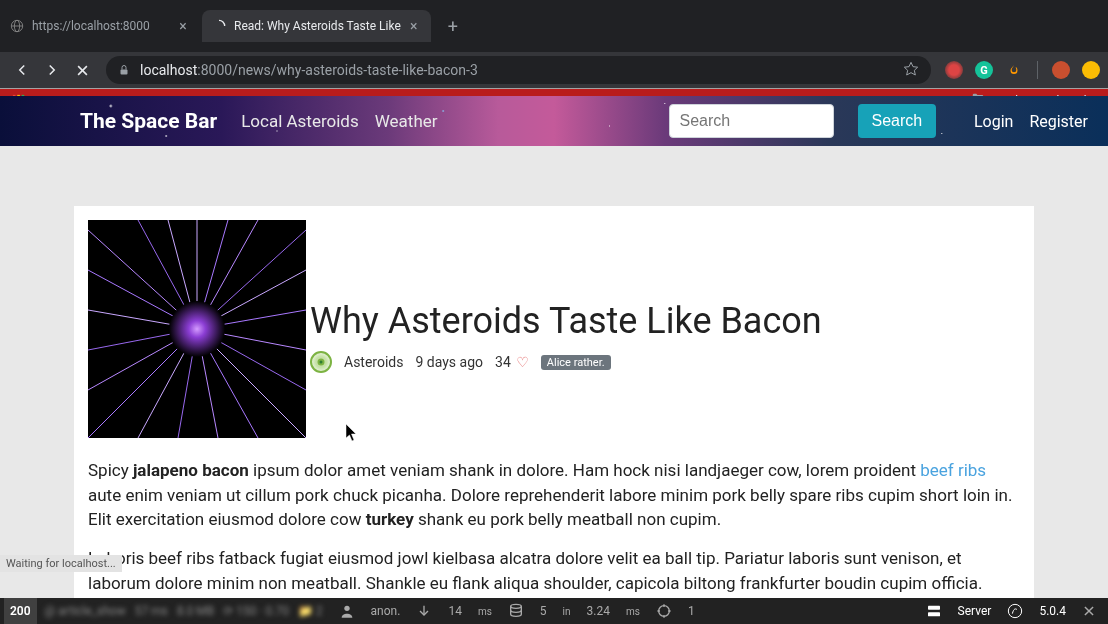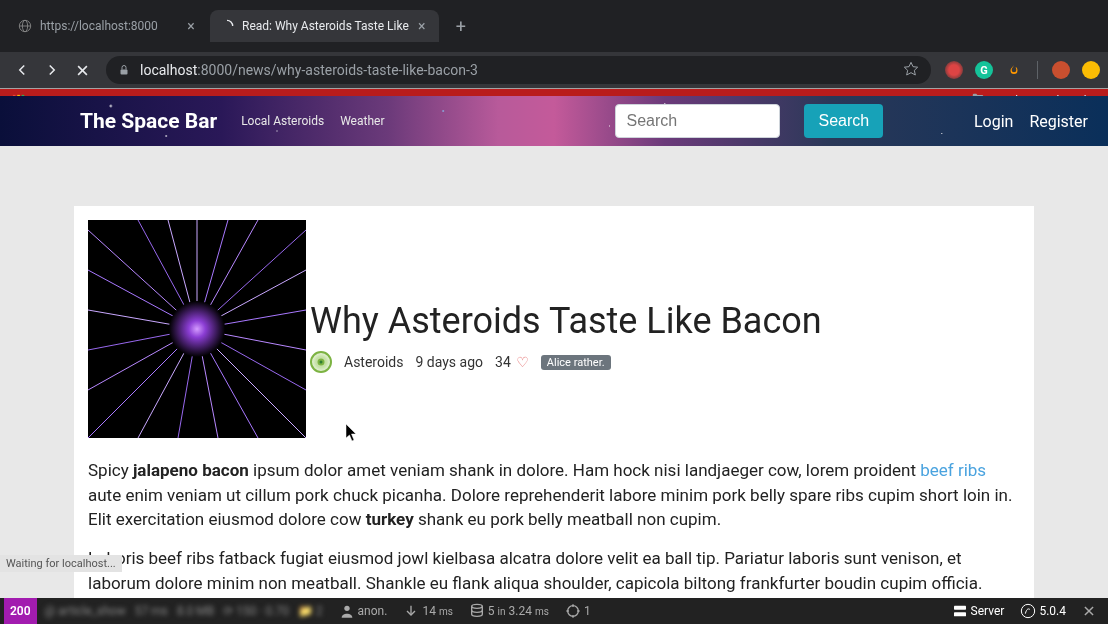--- a/index.html
+++ b/index.html
@@ -15,21 +15,21 @@
 
     
     .browser-top {
       background: #202124;
       height: 96px;
     }
     .tab-bar {
       display: flex;
       align-items: center;
       height: 52px;
-      padding-left: 8px;
+      padding-left: 0;
       background: #202124;
     }
     .tab {
       display: flex;
       align-items: center;
       height: 32px;
       padding: 0 10px;
       margin-right: 2px;
       border-radius: 8px 8px 0 0;
       font-size: 12px;
@@ -183,21 +183,21 @@
       margin-left: 60px;
       z-index: 1;
     }
     .site-nav {
       display: flex;
       gap: 16px;
       z-index: 1;
     }
     .site-nav-link {
       color: #e8e8e8;
-      font-size: 12px;
+      font-size: 17px;
       cursor: pointer;
     }
     .search-form {
       display: flex;
       margin-left: auto;
       z-index: 1;
       gap: 24px;
       padding-left: 41px;
     }
     .search-input {
@@ -313,25 +313,25 @@
       background: #222;
       display: flex;
       align-items: center;
       font-size: 12px;
       color: #aaa;
       padding: 0 4px;
     }
     .dbg-segment {
       display: flex;
       align-items: center;
-      gap: 3px;
+      gap: 16px;
       padding: 0 8px;
       height: 100%;
     }
-    .dbg-green { background: #a21caf; color: #fff; height: 100%; display: flex; align-items:center; padding: 0 6px; font-weight:600; }
+    .dbg-green { background: #404040; color: #fff; height: 100%; display: flex; align-items:center; padding: 0 6px; font-weight:600; }
     .dbg-gray-blur { filter: blur(2px); color: #888; }
     .dbg-right { margin-left: auto; display: flex; align-items: center; }
     .dbg-icon-box { width: 16px; height: 16px; display:inline-block; }
     .status-loading {
       position: absolute;
       bottom: 26px;
       left: 0;
       background: #e3e3e3;
       color: #555;
       font-size: 11px;

